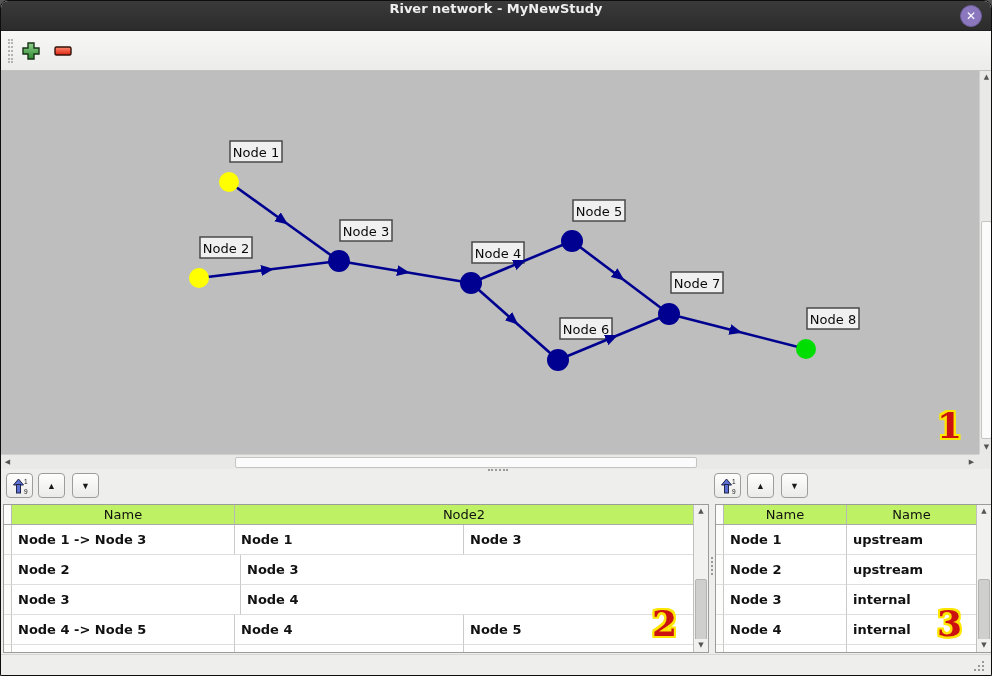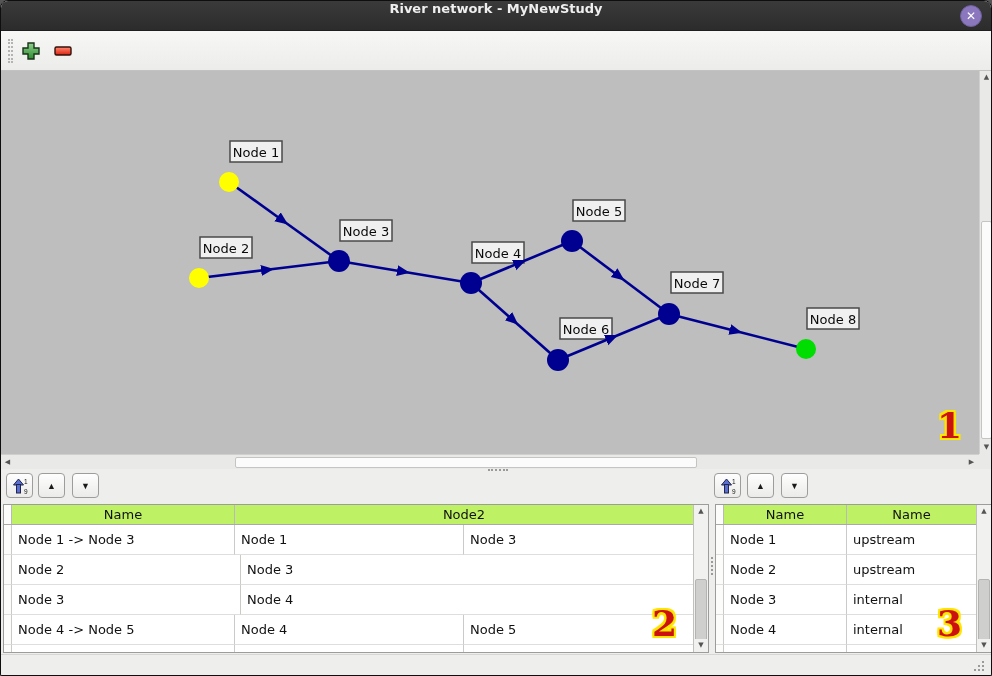--- a/index.html
+++ b/index.html
@@ -72,21 +72,21 @@
     border:1px solid #9c9c9a; display:flex; overflow:hidden;
   }
   .tbl-left  { left:2px;  width:706px; }
   .tbl-right { left:714px; width:277px; }
   .tbl-content { flex:1; display:flex; flex-direction:column; overflow:hidden; }
   .thead { display:flex; height:20px; background:#bef264; border-bottom:1px solid #a9a9a7; flex:none; }
   .th {
     font-size:13px; color:#111; text-align:center; line-height:19px;
     border-right:1px solid #b9b9b7; overflow:hidden; white-space:nowrap;
   }
-  .trow { display:flex; height:30px; flex:none; }
+  .trow { display:flex; height:30px; flex:none;font-weight:bold; }
   .td {
     font-size:13px; color:#111; line-height:29px; padding-left:6px;
     border-right:1px solid #cacac8; border-bottom:1px solid #dededc;
     overflow:hidden; white-space:nowrap;
   }
   .c-gutter { width:8px; padding:0; background:#fcfcfb; }
   .tbl-left .c0 { width:223px; } .tbl-left .c1 { width:229px; } .tbl-left .c2 { flex:1; border-right:none; }
   .tbl-right .c0 { width:123px; } .tbl-right .c1 { flex:1; border-right:none; }
   .tbl-scroll { width:15px; flex:none; position:relative; background:#f1f1f0; border-left:1px solid #c0c0be; }
   

